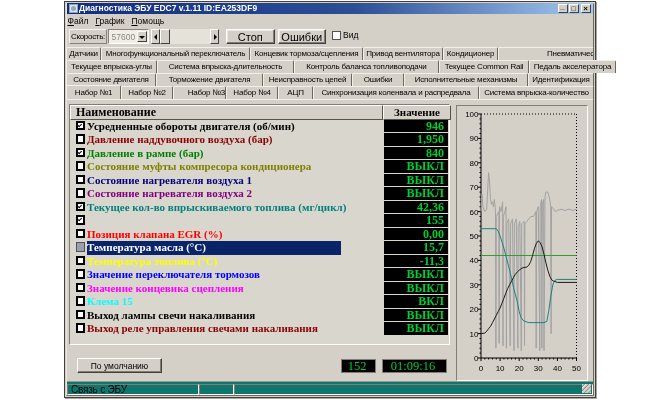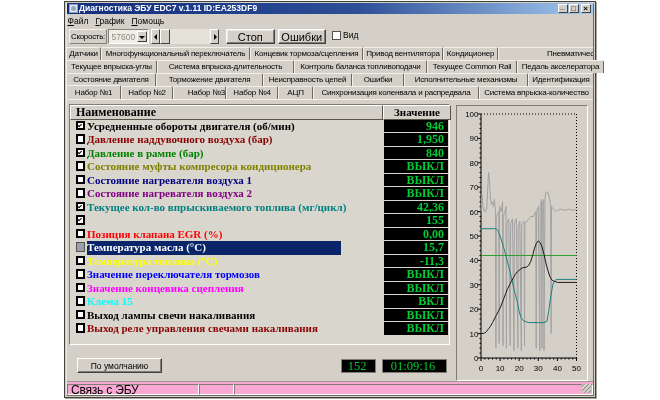--- a/index.html
+++ b/index.html
@@ -82,21 +82,21 @@
      border:1px solid;border-color:#fff #404040 #404040 #fff;box-shadow:inset -1px -1px 0 #807d74;
      font-size:8.5px;text-align:center;line-height:14px;}
   .cnt{position:absolute;top:258.5px;height:14px;background:#000;color:#00cd33;
      font-family:"Liberation Serif",serif;font-weight:normal;font-size:12px;line-height:12px;
      text-align:center;padding-right:3px;border:1px solid #807d74;font-size:12.5px;}
   
   .chart{position:absolute;left:389px;top:5px;width:132px;height:276px;background:#d4d0c8;
      border:1px solid;border-color:#807d74 #fff #fff #807d74;}
   
   .status{position:absolute;left:2px;bottom:2px;right:2px;height:14px;border-top:1px solid #9a978e;
-     background:#f9a8d4;font-size:12px;letter-spacing:-0.2px;}
+     background:#0f766e;font-size:10px;letter-spacing:-0.2px;}
   .sp{position:absolute;top:1.5px;height:11.5px;border:1px solid;border-color:#807d74 #fff #fff #807d74;
      line-height:10px;padding-left:3px;}
   .grip{position:absolute;right:2px;bottom:2px;width:9px;height:9px;
      background:repeating-linear-gradient(135deg,#d4d0c8 0,#d4d0c8 1px,#8a877e 2px,#fff 3px);}
 </style></head>
 <body>
 <div class="win">
  <div class="inner"></div>
  <div class="title">
    <div class="ticon">
@@ -136,21 +136,21 @@
      <div class="tab" style="width:35px;">Датчики</div>
      <div class="tab" style="width:149px;">Многофункциональный переключатель</div>
      <div class="tab" style="width:113px;">Концевик тормоза/сцепления</div>
      <div class="tab" style="width:80px;">Привод вентилятора</div>
      <div class="tab" style="width:55px;">Кондиционер</div>
      <div class="tab" style="width:96px;padding-left:48px;">Пневматическая система</div>
    </div>
    <div class="trow" style="top:13px;">
      <div class="tab" style="width:91px;">Текущее впрыска-углы</div>
      <div class="tab" style="width:137px;">Система впрыска-длительность</div>
-     <div class="tab" style="width:133px;">Контроль баланса топливоподачи</div>
+     <div class="tab" style="width:145px;">Контроль баланса топливоподачи</div>
      <div class="tab" style="width:90px;">Текущее Common Rail</div>
      <div class="tab" style="width:87px;">Педаль акселератора</div>
    </div>
    <div class="trow" style="top:26px;">
      <div class="tab" style="width:90px;">Состояние двигателя</div>
      <div class="tab" style="width:107px;">Торможение двигателя</div>
      <div class="tab" style="width:89px;">Неисправность цепей</div>
      <div class="tab" style="width:52px;">Ошибки</div>
      <div class="tab" style="width:124px;">Исполнительные механизмы</div>
      <div class="tab" style="width:66px;">Идентификация</div>

